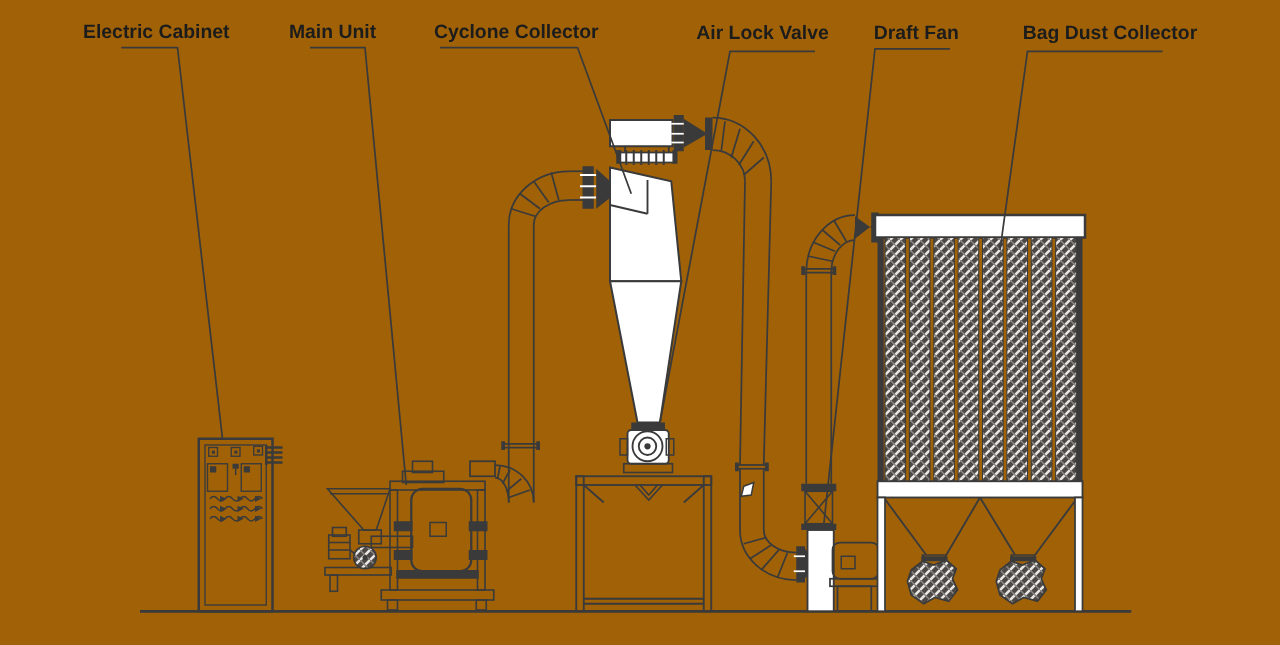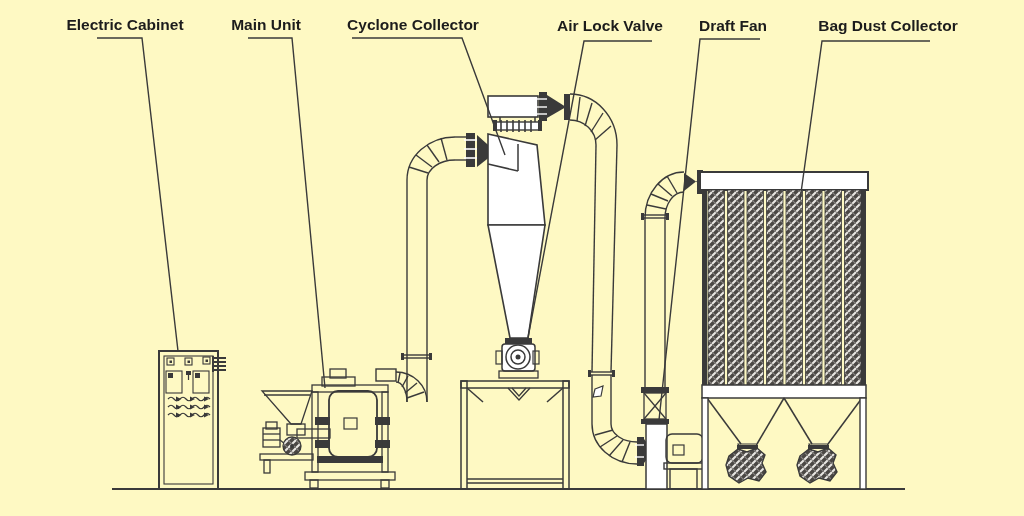--- a/index.html
+++ b/index.html
@@ -1,16 +1,16 @@
 <!DOCTYPE html>
 <html><head>
 <meta charset="utf-8">
 <style>
   html,body{margin:0;padding:0;background:#ffffff;}
-  .stage{position:relative;width:1024px;height:516px;background:#fef9c3;overflow:hidden;
+  .stage{position:relative;width:1024px;height:516px;background:#a16207;overflow:hidden;
          font-family:"Liberation Sans",sans-serif;}
   svg{position:absolute;left:0;top:0;}
   .lbl{font-family:"Liberation Sans",sans-serif;font-size:15.5px;font-weight:bold;fill:#1c1c1c;}
 </style>
 </head>
 <body>
 
 <div class="stage">
 <svg width="1024" height="516" viewBox="0 0 1024 516">
   <defs>

